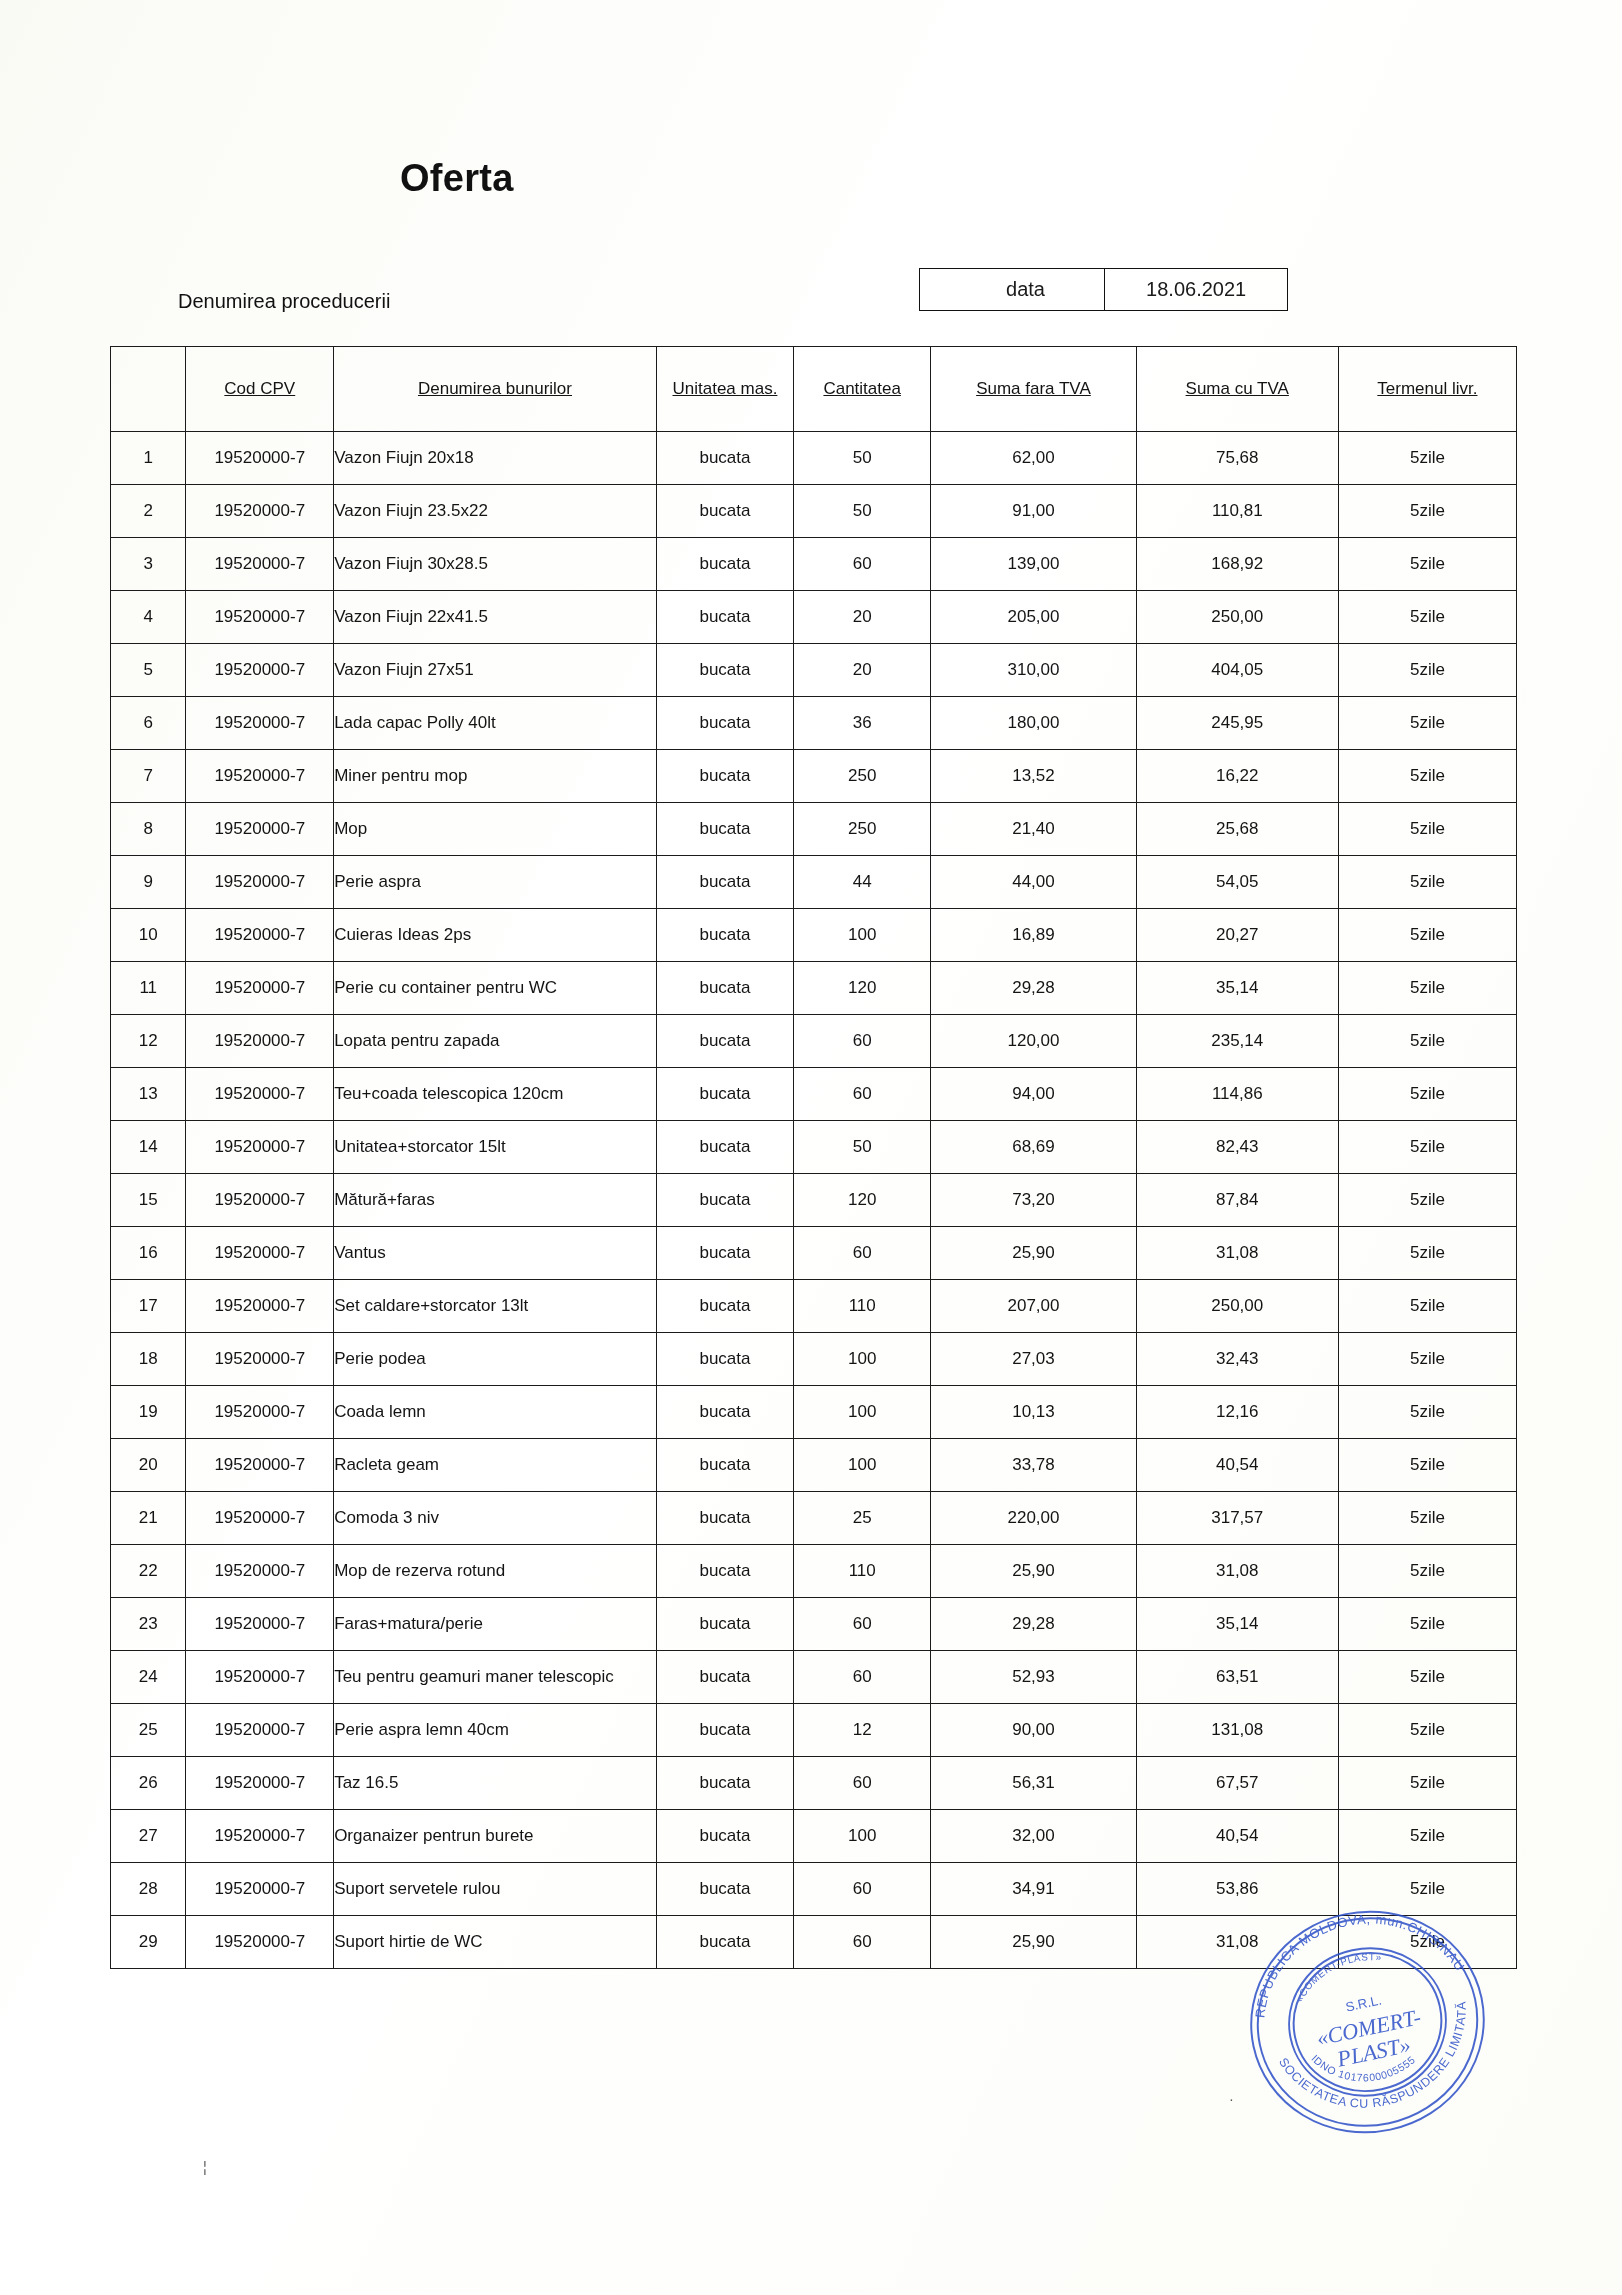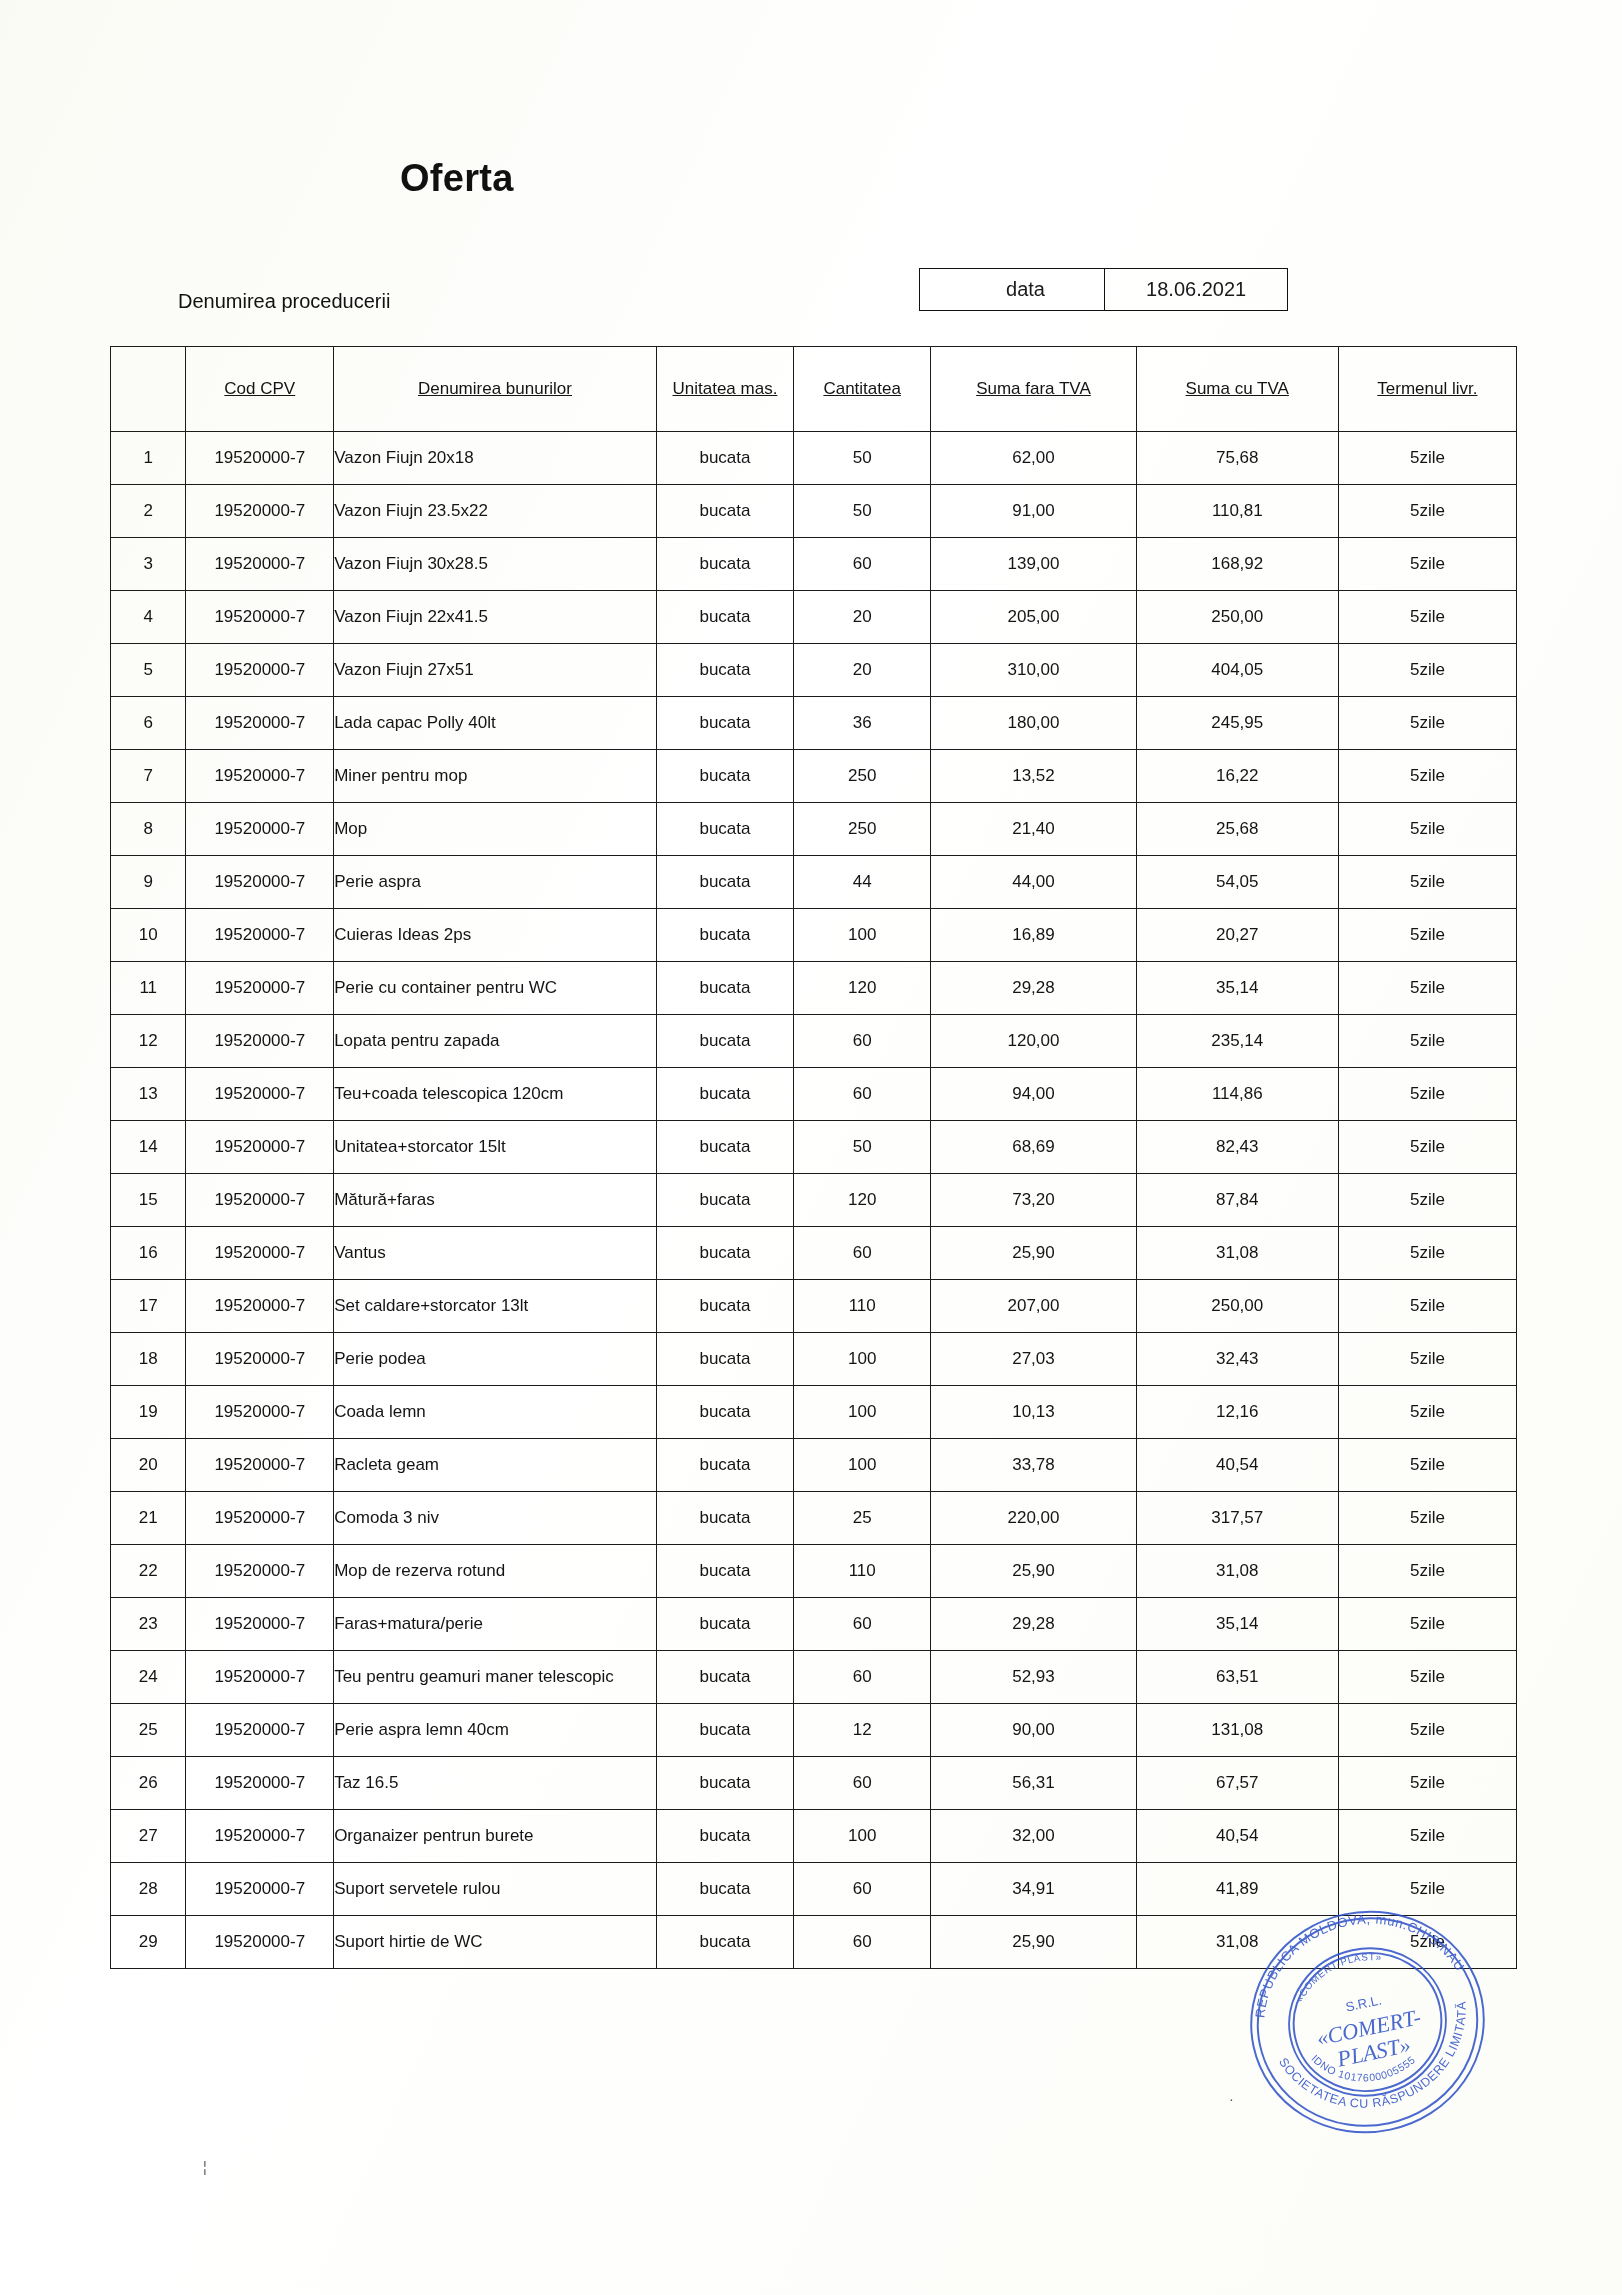--- a/index.html
+++ b/index.html
@@ -441,21 +441,21 @@
           <td class="sumtva">40,54</td>
           <td class="term">5zile</td>
         </tr>
         <tr>
           <td class="no">28</td>
           <td class="cpv">19520000-7</td>
           <td class="name">Suport servetele rulou</td>
           <td class="unit">bucata</td>
           <td class="qty">60</td>
           <td class="sum">34,91</td>
-          <td class="sumtva">41,89</td>
+          <td class="sumtva">53,86</td>
           <td class="term">5zile</td>
         </tr>
         <tr>
           <td class="no">29</td>
           <td class="cpv">19520000-7</td>
           <td class="name">Suport hirtie de WC</td>
           <td class="unit">bucata</td>
           <td class="qty">60</td>
           <td class="sum">25,90</td>
           <td class="sumtva">31,08</td>

